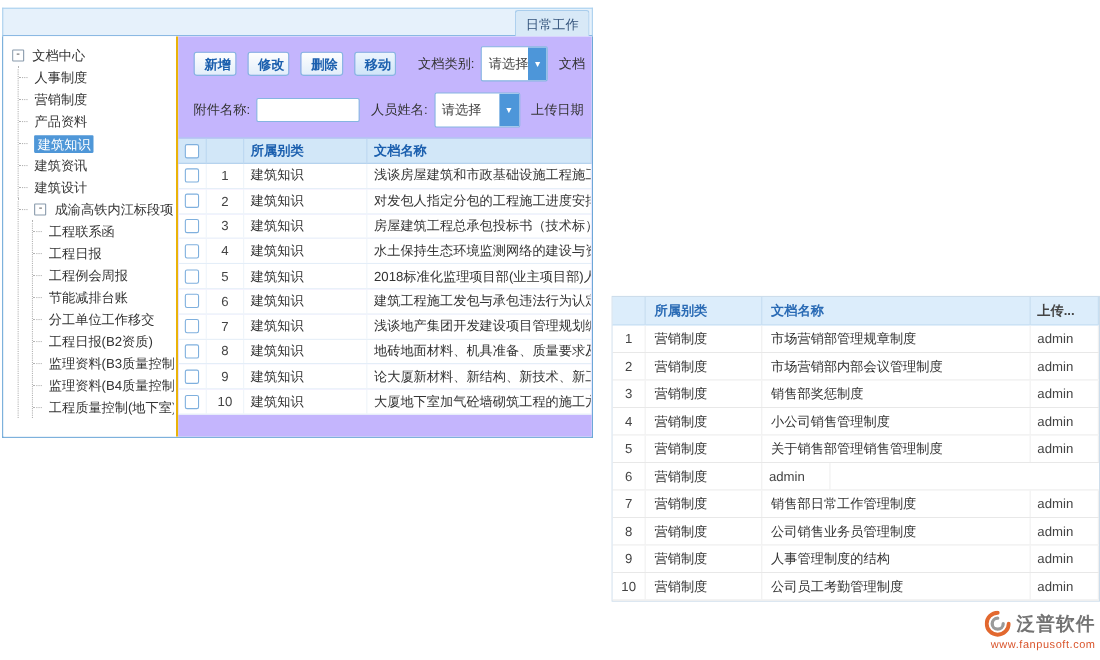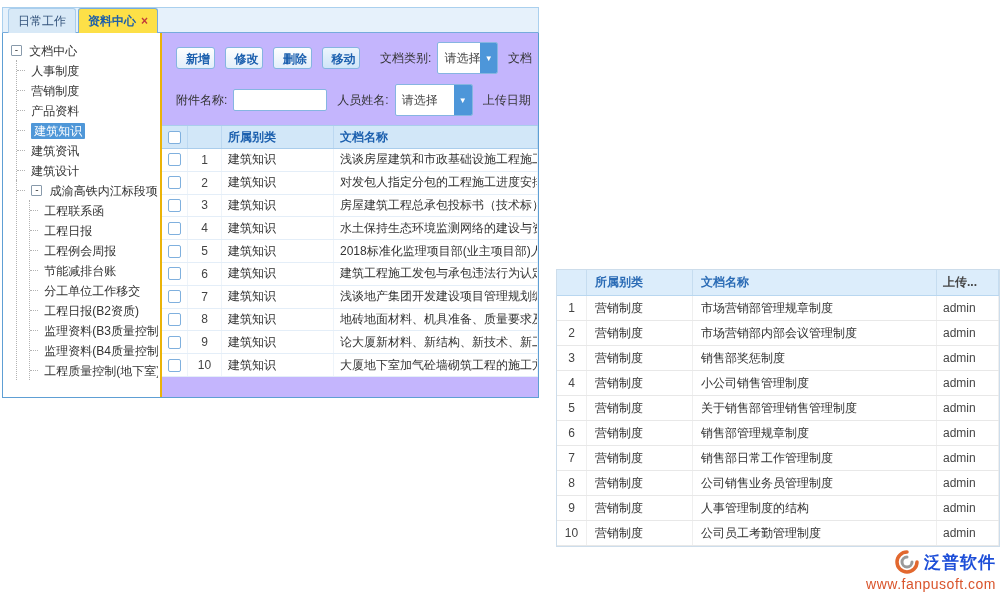--- a/index.html
+++ b/index.html
@@ -9,21 +9,21 @@
     font-family:"Liberation Sans","DejaVu Sans",sans-serif;
     font-size:12px; color:#333;
     position:relative; overflow:hidden;
   }
 
   
   .panel1 { position:absolute; left:2px; top:7px; width:537px; height:391px; }
   .tabstrip {
     height:26px; background:#e6f1fb;
     border:1px solid #aad0ee; border-bottom:1px solid #76abdc;
-    display:flex; align-items:flex-end; padding-left:5px;
+    display:flex; align-items:flex-end; padding-left:5px;flex-direction:column;
   }
   .tab {
     padding:4px 9px 3px; margin-right:2px;
     border:1px solid #a9cdec; border-bottom:none;
     border-radius:3px 3px 0 0; background:#d8e9f7; color:#34547c;
     cursor:pointer; white-space:nowrap; position:relative; top:1px;
   }
   .tab.active { background:#fde047; font-weight:bold; color:#1d5fa9; border-color:#76abdc;text-align:right; }
   .tab .close { color:#c23a3a; margin-left:5px; font-weight:bold; font-size:12px; }
   .win {
@@ -101,22 +101,22 @@
   .p2-row { display:flex; height:25px; align-items:center; border-bottom:1px solid #e8e8e8; cursor:pointer; background:#fff; }
   .p2-row > div { border-right:1px solid #efefef; height:100%; display:flex; align-items:center; overflow:hidden; }
   .p2-seq { width:30px; justify-content:center; color:#444; }
   .p2-cat { width:106px; padding-left:8px; }
   .p2-name { flex:1; padding-left:8px; white-space:nowrap; }
   .p2-up { width:62px; padding-left:6px; color:#444; }
 
   
   .logo { position:absolute; right:4px; bottom:8px; text-align:right; }
   .logo-top { display:flex; align-items:center; justify-content:flex-end; }
-  .logo-name { font-size:17px; font-weight:bold; color:#1d4ed8; margin-left:5px; letter-spacing:1px; }
-  .logo-url { font-size:14px; color:#d9542b; margin-top:2px; letter-spacing:0.5px; }
+  .logo-name { font-size:17px; font-weight:bold; color:#737373; margin-left:5px; letter-spacing:1px; }
+  .logo-url { font-size:10px; color:#d9542b; margin-top:2px; letter-spacing:0.5px; }
 </style>
 </head>
 <body>
 
 <div class="panel1">
   <div class="tabstrip">
     <div class="tab">
       <span>日常工作</span>
     </div>
     <div class="tab active">
@@ -377,21 +377,20 @@
       <div class="p2-row">
         <div class="p2-seq">5</div>
         <div class="p2-cat">营销制度</div>
         <div class="p2-name">关于销售部管理销售管理制度</div>
         <div class="p2-up">admin</div>
       </div>
 
       <div class="p2-row">
         <div class="p2-seq">6</div>
         <div class="p2-cat">营销制度</div>
-        <div class="p2-name">销售部管理规章制度</div>
         <div class="p2-up">admin</div>
       </div>
 
       <div class="p2-row">
         <div class="p2-seq">7</div>
         <div class="p2-cat">营销制度</div>
         <div class="p2-name">销售部日常工作管理制度</div>
         <div class="p2-up">admin</div>
       </div>
 

